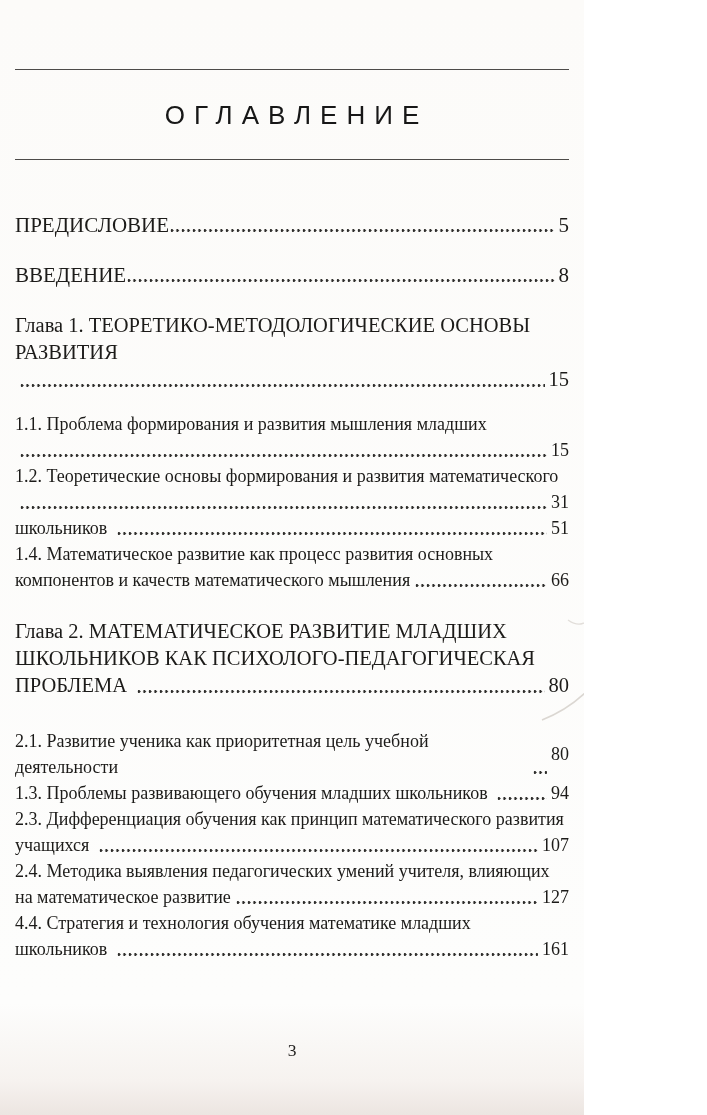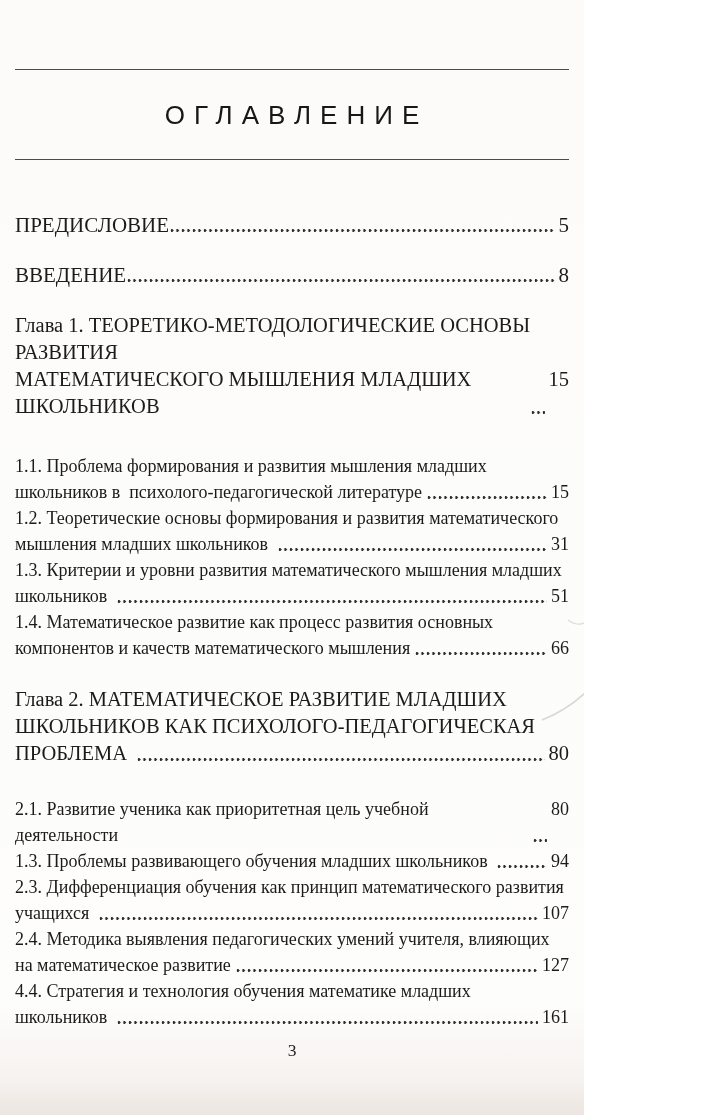--- a/index.html
+++ b/index.html
@@ -38,41 +38,41 @@
   }
 
   
   .toc { margin-top: 52px; }
   .entry { color: #1c1b19; }
   .entry .line {
     font-size: 18px;
     line-height: 26px;
     white-space: pre-wrap;
   }
-  .entry .line.last { display: flex; align-items: flex-start; }
+  .entry .line.last { display: flex; align-items: center; }
   .entry .txt { white-space: pre-wrap; }
   .entry .pg { flex: 0 0 auto; white-space: nowrap; }
 
   .leader {
     flex: 1 1 auto;
     min-width: 14px;
     height: 8px;
     align-self: flex-end;
     margin: 0 4px 4px 5px;
     background-image: radial-gradient(circle at 2px 4.5px, #2d2c2a 1.15px, rgba(0,0,0,0) 1.6px);
     background-size: 5.5px 8px;
     background-repeat: repeat-x;
   }
 
   .entry.front .line { font-size: 21px; line-height: 26px; }
   .entry.front { margin-bottom: 24px; }
   .entry.front .leader { margin-left: 1px; }
 
   .entry.chapter .line { font-size: 20.5px; line-height: 27px; }
-  .entry.chapter { margin-bottom: 33px; }
+  .entry.chapter { margin-bottom: 18px; }
   .entry.e7 { margin-top: 25px; margin-bottom: 29px; } 
 
   
   .folio {
     position: absolute;
     top: 1040px;
     left: 0; right: 0;
     text-align: center;
     font-size: 17.5px;
     color: #242220;
@@ -99,32 +99,31 @@
 
     <main class="toc" id="toc">
         <div class="entry front e0">
           <div class="line last"><span class="txt">ПРЕДИСЛОВИЕ</span><span class="leader"></span><span class="pg">5</span></div>
         </div>
         <div class="entry front e1">
           <div class="line last"><span class="txt">ВВЕДЕНИЕ</span><span class="leader"></span><span class="pg">8</span></div>
         </div>
         <div class="entry chapter e2">
           <div class="line"><span class="txt">Глава 1. ТЕОРЕТИКО-МЕТОДОЛОГИЧЕСКИЕ ОСНОВЫ РАЗВИТИЯ</span></div>
-          <div class="line last"><span class="txt">МАТЕМАТИЧЕСКОГО МЫШЛЕНИЯ МЛАДШИХ ШКОЛЬНИКОВ</span><span class="leader"></span><span class="pg">15</span></div>
+          <div class="line last"><span class="leader"></span><span class="pg">15</span></div>
         </div>
         <div class="entry section e3">
           <div class="line"><span class="txt">1.1. Проблема формирования и развития мышления младших</span></div>
-          <div class="line last"><span class="txt">школьников в  психолого-педагогической литературе</span><span class="leader"></span><span class="pg">15</span></div>
+          <div class="line last"><span class="leader"></span><span class="pg">15</span></div>
         </div>
         <div class="entry section e4">
           <div class="line"><span class="txt">1.2. Теоретические основы формирования и развития математического</span></div>
-          <div class="line last"><span class="txt">мышления младших школьников </span><span class="leader"></span><span class="pg">31</span></div>
+          <div class="line last"><span class="leader"></span><span class="pg">31</span></div>
         </div>
         <div class="entry section e5">
-          <div class="line"><span class="txt">1.3. Критерии и уровни развития математического мышления младших</span></div>
           <div class="line last"><span class="txt">школьников </span><span class="leader"></span><span class="pg">51</span></div>
         </div>
         <div class="entry section e6">
           <div class="line"><span class="txt">1.4. Математическое развитие как процесс развития основных</span></div>
           <div class="line last"><span class="txt">компонентов и качеств математического мышления</span><span class="leader"></span><span class="pg">66</span></div>
         </div>
         <div class="entry chapter e7">
           <div class="line"><span class="txt">Глава 2. МАТЕМАТИЧЕСКОЕ РАЗВИТИЕ МЛАДШИХ</span></div>
           <div class="line"><span class="txt">ШКОЛЬНИКОВ КАК ПСИХОЛОГО-ПЕДАГОГИЧЕСКАЯ</span></div>
           <div class="line last"><span class="txt">ПРОБЛЕМА </span><span class="leader"></span><span class="pg">80</span></div>

